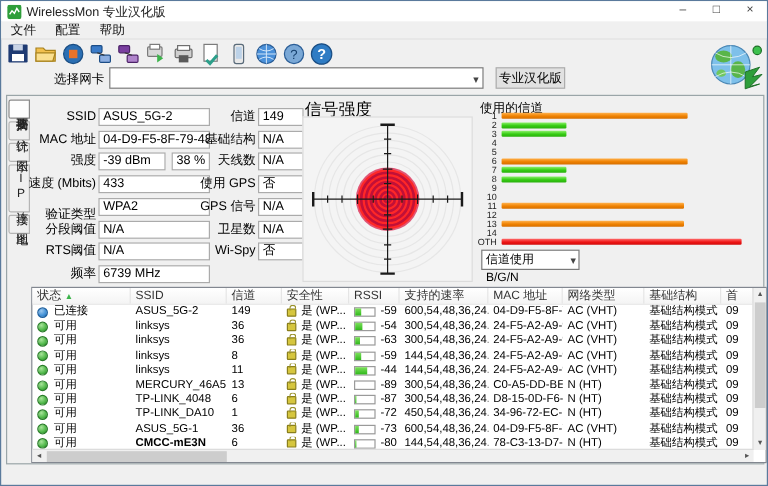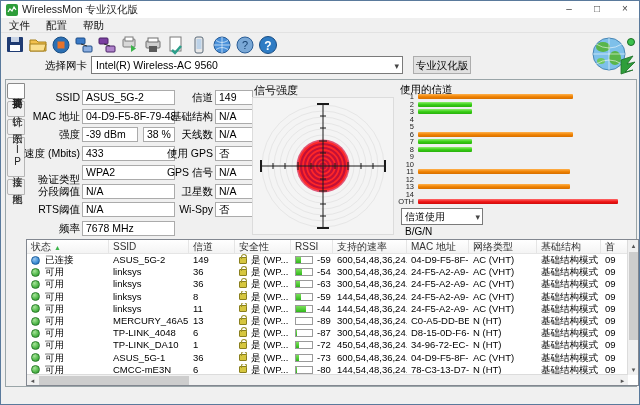--- a/index.html
+++ b/index.html
@@ -36,21 +36,21 @@
   
   .vtabs { position:absolute; left:1px; top:3px; width:20px; }
   .vtab { writing-mode:vertical-rl; text-orientation:upright; width:18px; padding:6px 0; margin-bottom:2px; text-align:center; font-size:10px; background:#f0f0f0; border:1px solid #b5b5b5; border-radius:2px 0 0 2px; color:#222; letter-spacing:1px; }
   .vtab.active { background:#fdfdfd; border-color:#8a8a8a; font-weight:bold; }
 
   
   .lab { position:absolute; font-size:10.5px; text-align:right; line-height:15px; white-space:nowrap; }
   .box { position:absolute; height:15px; background:#fff; border:1px solid #ababab; font-size:10.5px; line-height:13px; padding:0 3px; white-space:nowrap; overflow:hidden; }
 
   
-  .radar-title { position:absolute; left:248px; top:3px; font-size:11px; }
+  .radar-title { position:absolute; left:248px; top:3px; font-size:14px; }
   .radar-panel { position:absolute; left:246px; top:17px; width:142px; height:138px; background:#f4f4f4; border:1px solid #dcdcdc; }
 
   
   .chan-title { position:absolute; left:394px; top:3px; font-size:10.5px; }
   .chan-chart { position:absolute; left:392px; top:13px; width:234px; }
   .chan-row { position:relative; height:7.5px; }
   .chan-label { position:absolute; left:0; top:0; width:16px; text-align:right; font-size:7.5px; line-height:7px; color:#222; }
   .chan-track { position:absolute; left:20px; top:1px; height:5px; width:206px; }
   .chan-bar { height:5px; border-radius:1px; }
   .chan-bar.orange { background:linear-gradient(#ffb14d,#ef8100 55%,#d66f00); }
@@ -186,21 +186,20 @@
       <div class="tbtn">
         <svg width="20" height="20" viewBox="0 0 20 20">
           <circle cx="10" cy="10" r="8.5" fill="#2f7cc4" stroke="#1a4e84"></circle>
           <text x="10" y="14.5" font-size="12" text-anchor="middle" fill="#fff" font-family="sans-serif" font-weight="bold">?</text>
         </svg>
       </div>
     </div>
 
   <span class="adapter-label">选择网卡</span>
   <div class="combo">
-    <span>Intel(R) Wireless-AC 9560</span>
     <span class="arrow">▾</span>
   </div>
   <div class="reload-btn">专业汉化版</div>
 
   <svg class="biglogo" width="50" height="42" viewBox="0 0 50 42">
     <circle cx="22" cy="20" r="16" fill="#7ec0ea" stroke="#4a87b5"></circle>
     <ellipse cx="16" cy="13" rx="7" ry="5" fill="#59b54a"></ellipse>
     <ellipse cx="28" cy="24" rx="6" ry="7" fill="#59b54a"></ellipse>
     <ellipse cx="14" cy="27" rx="4" ry="3" fill="#6fc75f"></ellipse>
     <path d="M6 20 H38 M22 4 V36 M9 10 Q22 18 35 10 M9 30 Q22 22 35 30" stroke="#ffffff" stroke-width="0.8" fill="none" opacity="0.7"></path>
@@ -228,21 +227,21 @@
         <span class="box" style="left: 137px; top: 47.4px; width: 32px;">38 %</span>
         <span class="lab" style="left: 10px; top: 66.1px; width: 64px;">速度 (Mbits)</span>
         <span class="box" style="left: 76px; top: 66.1px; width: 93px;">433</span>
         <span class="lab" style="left: 10px; top: 92px; width: 64px;">验证类型</span>
         <span class="box" style="left: 76px; top: 84.8px; width: 93px;">WPA2</span>
         <span class="lab" style="left: 10px; top: 103.5px; width: 64px;">分段阈值</span>
         <span class="box" style="left: 76px; top: 103.5px; width: 93px;">N/A</span>
         <span class="lab" style="left: 10px; top: 122.2px; width: 64px;">RTS阈值</span>
         <span class="box" style="left: 76px; top: 122.2px; width: 93px;">N/A</span>
         <span class="lab" style="left: 10px; top: 140.9px; width: 64px;">频率</span>
-        <span class="box" style="left: 76px; top: 140.9px; width: 93px;">7678 MHz</span>
+        <span class="box" style="left: 76px; top: 140.9px; width: 93px;">6739 MHz</span>
         <span class="lab" style="left: 130px; top: 10px; width: 77px;">信道</span>
         <span class="box" style="left: 209px; top: 10px; width: 38px;">149</span>
         <span class="lab" style="left: 130px; top: 28.7px; width: 77px;">基础结构</span>
         <span class="box" style="left: 209px; top: 28.7px; width: 38px;">N/A</span>
         <span class="lab" style="left: 130px; top: 47.4px; width: 77px;">天线数</span>
         <span class="box" style="left: 209px; top: 47.4px; width: 38px;">N/A</span>
         <span class="lab" style="left: 130px; top: 66.1px; width: 77px;">使用 GPS</span>
         <span class="box" style="left: 209px; top: 66.1px; width: 38px;">否</span>
         <span class="lab" style="left: 130px; top: 84.8px; width: 77px;">GPS 信号</span>
         <span class="box" style="left: 209px; top: 84.8px; width: 38px;">N/A</span>
@@ -609,21 +608,21 @@
             <div class="td" style="width: 62px;">04-D9-F5-8F-79...</div>
             <div class="td" style="width: 68px;">AC (VHT)</div>
             <div class="td" style="width: 64px;">基础结构模式</div>
             <div class="td" style="width: 27px;">09</div>
           </div>
           <div class="trow">
             <div class="td" style="width: 82px;">
               <span class="stat-dot available"></span>
               <span>可用</span>
             </div>
-            <div class="td" style="width: 80px;">CMCC-mE3N</div>
+            <div class="td" style="width: 80px; font-weight: bold;">CMCC-mE3N</div>
             <div class="td" style="width: 46px;">6</div>
             <div class="td" style="width: 56px;">
               <span class="lock"></span>
               <span>是 (WP...</span>
             </div>
             <div class="td" style="width: 42px;">
               <span class="rssi-track">
                 <span class="rssi-fill" style="display: block; width: 8%;"></span>
               </span>
               <span>-80</span>

